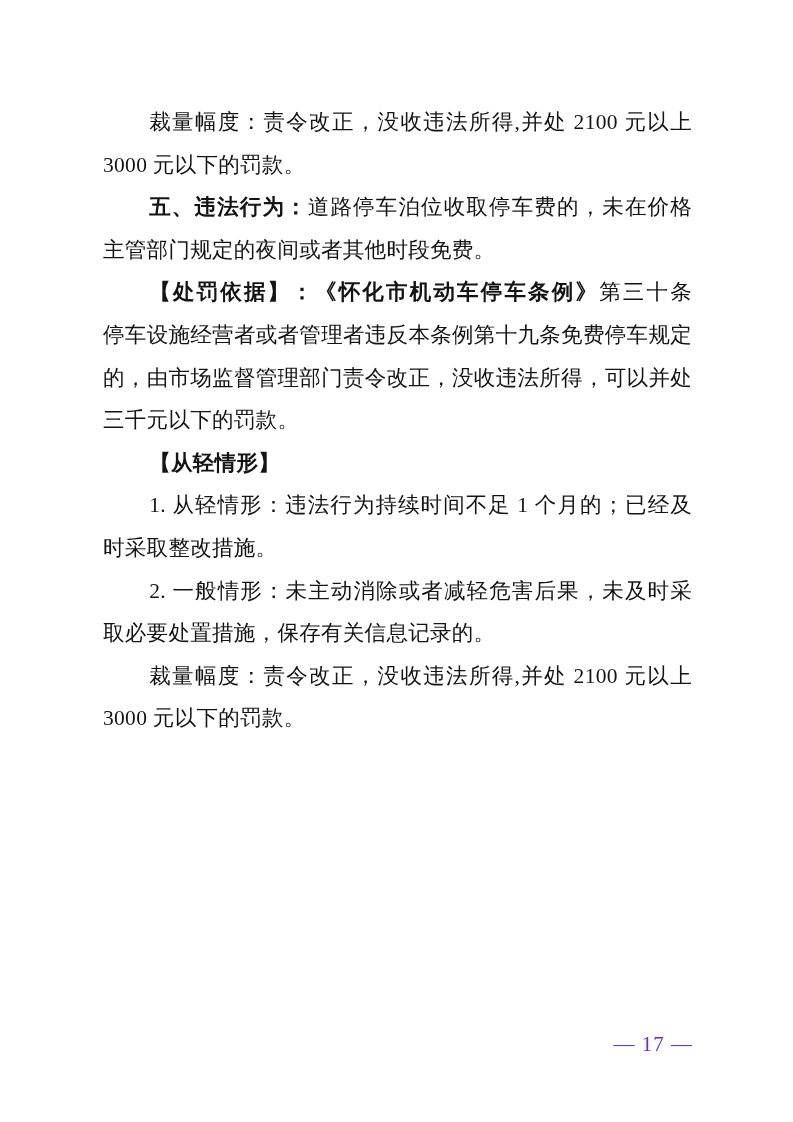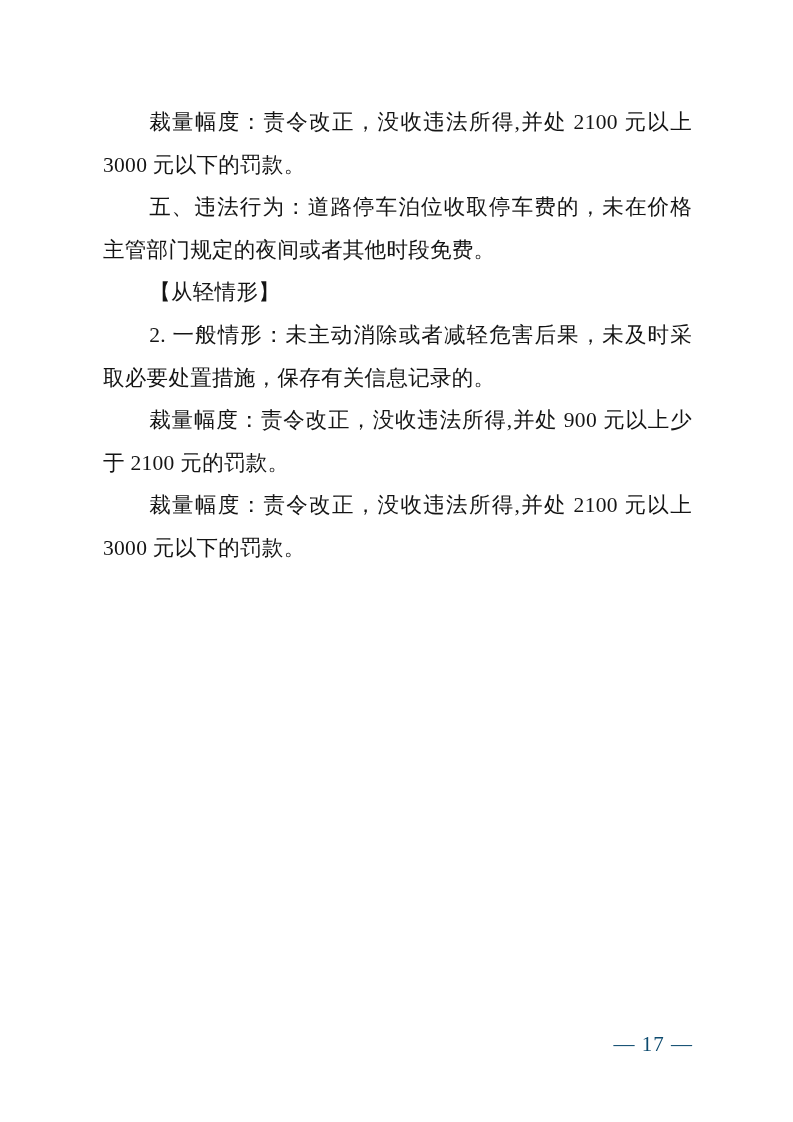--- a/index.html
+++ b/index.html
@@ -25,41 +25,42 @@
     line-height: 42.6px;
     text-align: justify;
     letter-spacing: 0.3px;
   }
   .body-text p {
     margin: 0;
     padding: 0;
     text-indent: 2.15em;
   }
   .body-text span.b {
-    font-weight: normal;
+    font-weight: bold;
   }
   .footer {
     position: absolute;
     top: 1032px;
     right: 100px;
     font-size: 21px;
     line-height: 24px;
-    color: #0c4a6e;
+    color: #6d28d9;
     letter-spacing: 1px;
     margin-left: 20px;
   }
 </style>
 </head>
 <body>
 
 <div class="page">
   <div class="body-text">
       <p><span class="r">裁量幅度：责令改正，没收违法所得,并处 2100 元以上 3000 元以下的罚款。</span></p>
       <p><span class="b">五、违法行为：</span><span class="r">道路停车泊位收取停车费的，未在价格主管部门规定的夜间或者其他时段免费。</span></p>
+      <p><span class="b">【处罚依据】：《怀化市机动车停车条例》</span><span class="r">第三十条　停车设施经营者或者管理者违反本条例第十九条免费停车规定的，由市场监督管理部门责令改正，没收违法所得，可以并处三千元以下的罚款。</span></p>
       <p><span class="b">【从轻情形】</span></p>
+      <p><span class="r">1. 从轻情形：违法行为持续时间不足 1 个月的；已经及时采取整改措施。</span></p>
       <p><span class="r">2. 一般情形：未主动消除或者减轻危害后果，未及时采取必要处置措施，保存有关信息记录的。</span></p>
-      <p><span class="r">裁量幅度：责令改正，没收违法所得,并处 900 元以上少于 2100 元的罚款。</span></p>
       <p><span class="r">裁量幅度：责令改正，没收违法所得,并处 2100 元以上 3000 元以下的罚款。</span></p>
     </div>
   <div class="footer">
     <span>— 17 —</span>
   </div>
 </div>
 
 </body></html>

